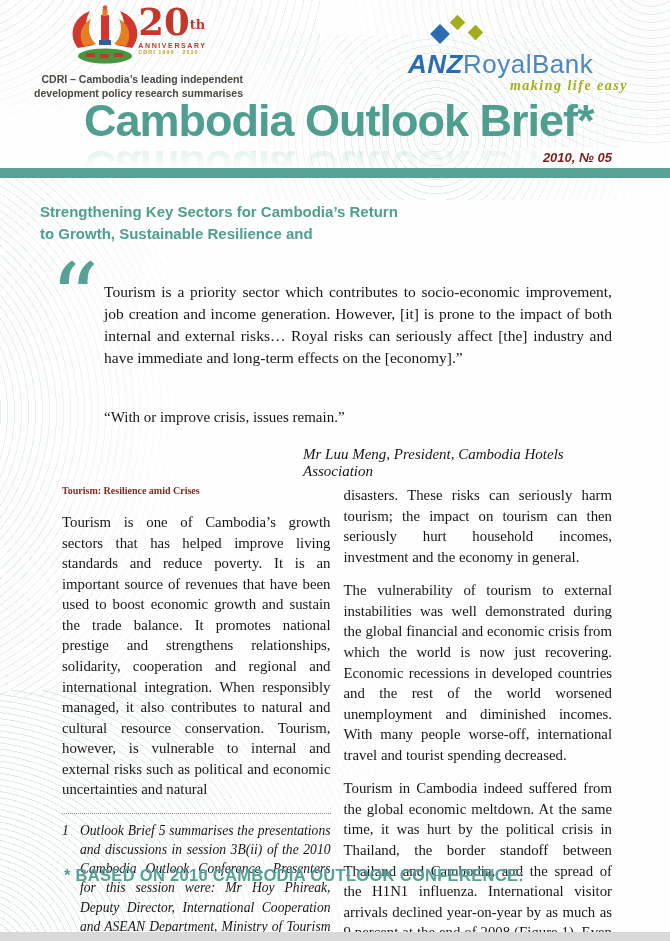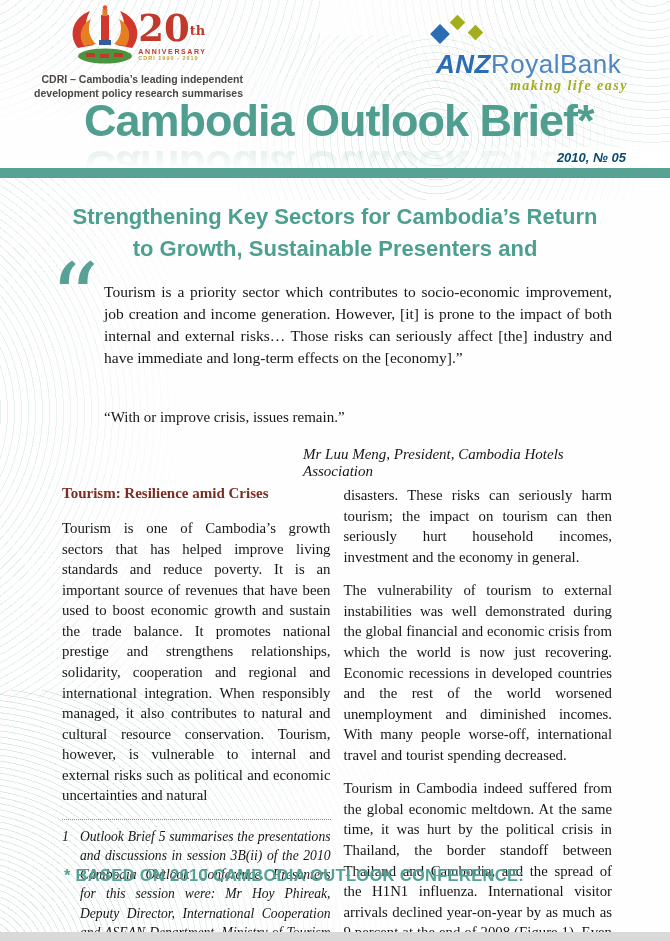--- a/index.html
+++ b/index.html
@@ -26,76 +26,76 @@
     background:repeating-radial-gradient(circle at -140px 45%, rgba(104,160,150,0.15) 0 1px, rgba(0,0,0,0) 1px 7px);
     -webkit-mask-image:linear-gradient(to right,#000 15%,transparent 90%);
     mask-image:linear-gradient(to right,#000 15%,transparent 90%); }
   .wave-bottom-left { left:0; top:690px; width:430px; height:243px;
     background:repeating-radial-gradient(circle at -30px 115%, rgba(104,160,150,0.20) 0 1px, rgba(0,0,0,0) 1px 6px);
     -webkit-mask-image:linear-gradient(to right,#000 25%,transparent 95%);
     mask-image:linear-gradient(to right,#000 25%,transparent 95%); }
 
   
   .cdri-block { position:absolute; left:28px; top:4px; width:215px; z-index:2; }
-  .cdri-logo-row { display:flex; align-items:center; justify-content:center; }
+  .cdri-logo-row { display:flex; align-items:flex-start; justify-content:center; }
   .anniv { margin-left:-8px; line-height:1; text-align:left; padding-bottom:2px; }
   .anniv-num { font-family:"DejaVu Serif", serif; font-weight:700; font-size:37px; color:#c0392b; }
   .anniv-sup { font-family:"DejaVu Serif", serif; font-weight:700; font-size:13px; color:#c0392b; vertical-align:super; }
   .anniv-word { font-family:"Liberation Sans", sans-serif; font-weight:700; font-size:7px; letter-spacing:1.6px; color:#c0392b; margin-top:1px; }
   .anniv-years { font-family:"Liberation Sans", sans-serif; font-weight:700; font-size:5.5px; letter-spacing:1px; color:#c9a227; margin-top:1px; }
   .cdri-tagline { text-align:right; font-family:"Liberation Sans", sans-serif; font-weight:700; font-size:10.5px; line-height:1.3; color:#4c4742; margin-top:3px; }
 
   
   .anz-block { position:absolute; right:42px; top:16px; width:220px; z-index:2; }
   .anz-diamonds { position:relative; height:30px; }
   .diamond { position:absolute; transform:rotate(45deg); }
   .d1 { width:11px; height:11px; background:#a3ad1e; left:44px; top:1px; }
   .d2 { width:14px; height:14px; background:#2b6cb5; left:25px; top:11px; }
   .d3 { width:11px; height:11px; background:#a3ad1e; left:62px; top:11px; }
-  .anz-row { white-space:nowrap; margin-top:3px;margin-left:28px; }
+  .anz-row { white-space:nowrap; margin-top:3px; }
   .anz-word { font-family:"Liberation Sans", sans-serif; font-weight:700; font-style:italic; font-size:26px; color:#2b6cb5; letter-spacing:0.5px; }
   .anz-royal, .anz-bank { font-family:"Liberation Sans", sans-serif; font-weight:400; font-size:26px; color:#4e86c0; letter-spacing:0.5px; }
   .anz-tagline { text-align:right; font-family:"Liberation Serif", serif; font-style:italic; font-weight:700; font-size:14px; color:#a3ad1e; letter-spacing:1.5px; margin-top:-2px; }
 
   
   .masthead-title { position:absolute; left:84px; top:98px; margin:0; z-index:2;
     font-family:"Liberation Sans", sans-serif; font-weight:700; font-size:45px; letter-spacing:-1px;
     color:#4f9e90; line-height:1; white-space:nowrap; }
   .title-reflect { position:absolute; left:84px; top:144px; z-index:1;
     font-family:"Liberation Sans", sans-serif; font-weight:700; font-size:45px; letter-spacing:-1px;
     color:#4f9e90; line-height:1; white-space:nowrap; transform:scaleY(-1); opacity:0.18;
     -webkit-mask-image:linear-gradient(to top,#000 0%,transparent 55%);
     mask-image:linear-gradient(to top,#000 0%,transparent 55%); }
   .issue-band { position:absolute; right:0; top:147px; width:280px; height:20px; z-index:1;
     background:linear-gradient(to left, rgba(255,255,255,0.95), rgba(255,255,255,0)); }
-  .issue { position:absolute; right:44px; top:150px; z-index:2;
-    font-family:"Liberation Sans", sans-serif; font-style:italic; font-weight:700; font-size:13px; color:#0c4a6e; }
+  .issue { position:absolute; right:58px; top:150px; z-index:2;
+    font-family:"Liberation Sans", sans-serif; font-style:italic; font-weight:700; font-size:13px; color:#7f1d1d; }
   .teal-bar { position:absolute; left:0; top:168px; width:670px; height:10px; background:#57a294; z-index:2; }
 
   
   .heading { position:absolute; left:40px; top:201px; width:590px; margin:0; z-index:2;
-    text-align:center; font-family:"Liberation Sans", sans-serif; font-weight:700;
-    font-size:22px; line-height:1.47; color:#4d9f90; }
+    text-align:left; font-family:"Liberation Sans", sans-serif; font-weight:700;
+    font-size:15px; line-height:1.47; color:#4d9f90; }
   .heading sup { font-size:60%; vertical-align:super; }
 
   
   .quote-mark { position:absolute; left:50px; top:250px; z-index:2;
     font-family:"DejaVu Serif", serif; font-size:96px; line-height:1; color:#57a294; }
   .quote1 { position:absolute; left:104px; top:281px; width:508px; z-index:2;
     font-size:15.5px; line-height:1.43; text-align:justify; }
   .attr1 { position:absolute; left:303px; top:366px; width:330px; z-index:2;
     font-style:italic; font-size:15px; line-height:1.42; }
   .quote2 { position:absolute; left:104px; top:409px; z-index:2; font-size:15px; }
   .attr2 { position:absolute; left:303px; top:446px; width:330px; z-index:2;
     font-style:italic; font-size:15px; }
 
   
   .columns { position:absolute; left:62px; top:485px; width:550px; display:flex; gap:13px; z-index:2; }
   .col { width:269px; }
-  .section-heading { font-family:"Liberation Serif", serif; font-weight:700; font-size:15px;
+  .section-heading { font-family:"Liberation Serif", serif; font-weight:700; font-size:10px;
     color:#7e2c21; margin:0 0 16px 0; }
   .col p { font-size:14.8px; line-height:1.39; text-align:justify; margin:0 0 13px 0; }
   .footnote { margin-top:12px; border-top:1px dotted #8a8a8a; padding-top:7px;
     display:flex; font-style:italic; font-size:13.6px; line-height:1.41; }
   .footnote-number { flex:none; width:18px; }
   .footnote-text { text-align:justify; }
 
   
   .footer-note { position:absolute; left:0; top:864px; width:588px; z-index:2; text-align:center;
     font-family:"Liberation Sans", sans-serif; font-weight:700; font-size:16.5px; line-height:1.4;
@@ -156,25 +156,25 @@
   </div>
 
   <div class="title-reflect">Cambodia Outlook Brief*</div>
   <h1 class="masthead-title">Cambodia Outlook Brief*</h1>
   <div class="issue-band"></div>
   <div class="issue">2010, № 05</div>
   <div class="teal-bar"></div>
 
   <h2 class="heading">
     <div>Strengthening Key Sectors for Cambodia’s Return</div>
-    <div>to Growth, Sustainable Presenters and</div>
+    <div>to Growth, Sustainable Resilience and</div>
   </h2>
 
   <div class="quote-mark">“</div>
-  <div class="quote1">Tourism is a priority sector which contributes to socio-economic improvement, job creation and income generation. However, [it] is prone to the impact of both internal and external risks… Those risks can seriously affect [the] industry and have immediate and long-term effects on the [economy].”</div>
+  <div class="quote1">Tourism is a priority sector which contributes to socio-economic improvement, job creation and income generation. However, [it] is prone to the impact of both internal and external risks… Royal risks can seriously affect [the] industry and have immediate and long-term effects on the [economy].”</div>
   <div class="quote2">“With or improve crisis, issues remain.”</div>
   <div class="attr2">Mr Luu Meng, President, Cambodia Hotels Association</div>
 
   <div class="columns">
     <div class="col">
       <h3 class="section-heading">Tourism: Resilience amid Crises</h3>
       <p>Tourism is one of Cambodia’s growth sectors that has helped improve living standards and reduce poverty. It is an important source of revenues that have been used to boost economic growth and sustain the trade balance. It promotes national prestige and strengthens relationships, solidarity, cooperation and regional and international integration. When responsibly managed, it also contributes to natural and cultural resource conservation. Tourism, however, is vulnerable to internal and external risks such as political and economic uncertainties and natural</p>
       <div class="footnote">
         <span class="footnote-number">1</span>
         <span class="footnote-text">Outlook Brief 5 summarises the presentations and discussions in session 3B(ii) of the 2010 Cambodia Outlook Conference. Presenters for this session were: Mr Hoy Phireak, Deputy Director, International Cooperation and ASEAN Department, Ministry of Tourism and Mr Luu Meng, President, Cambodia Hotels Association.</span>

